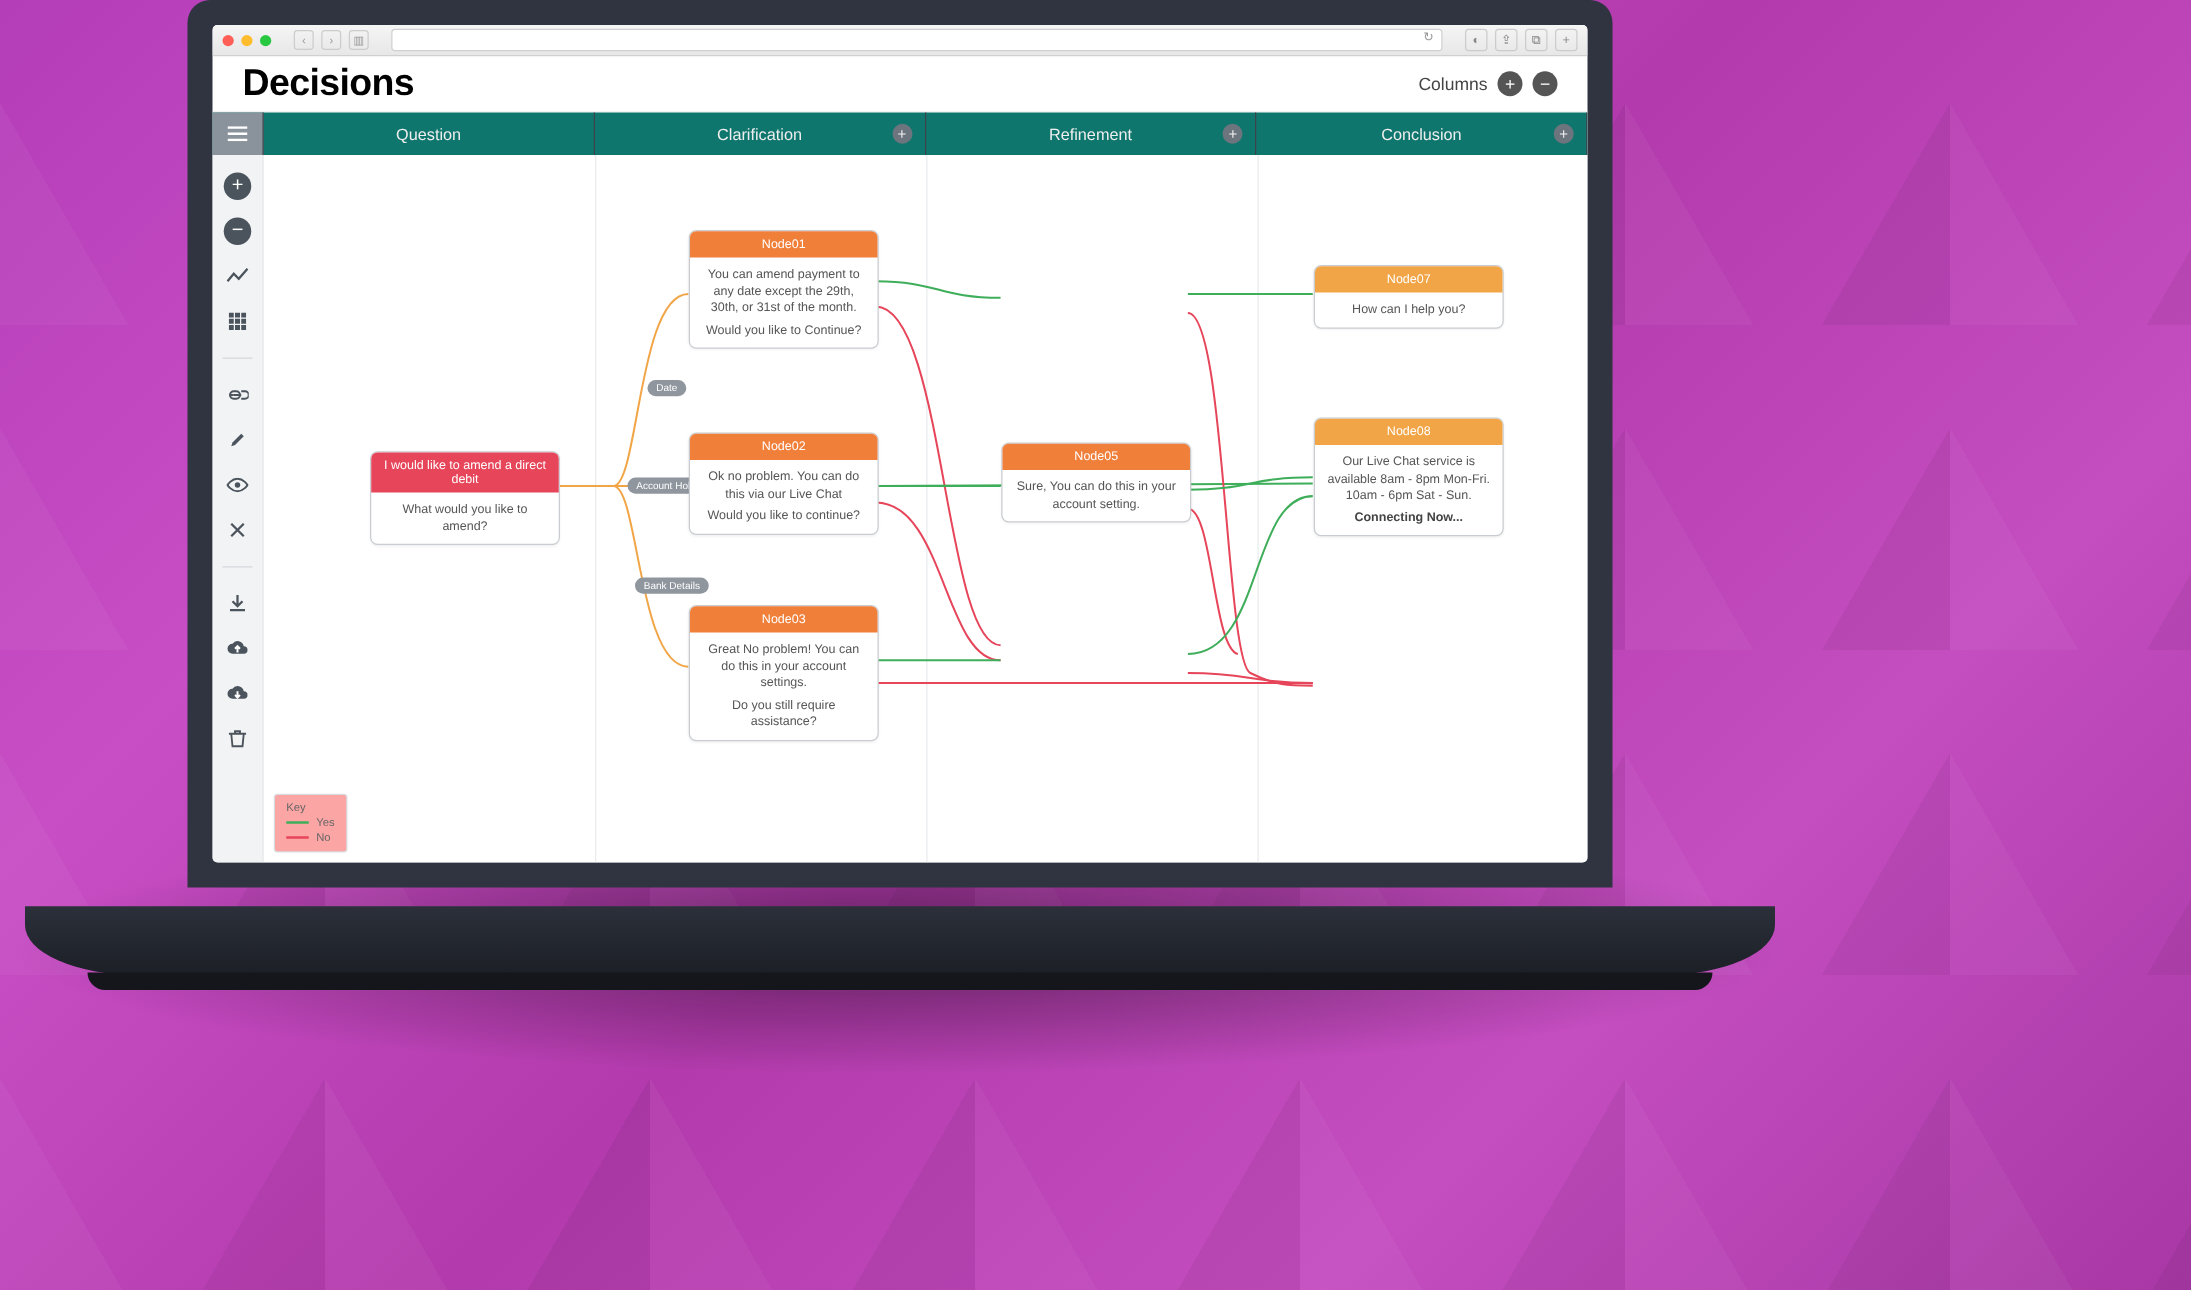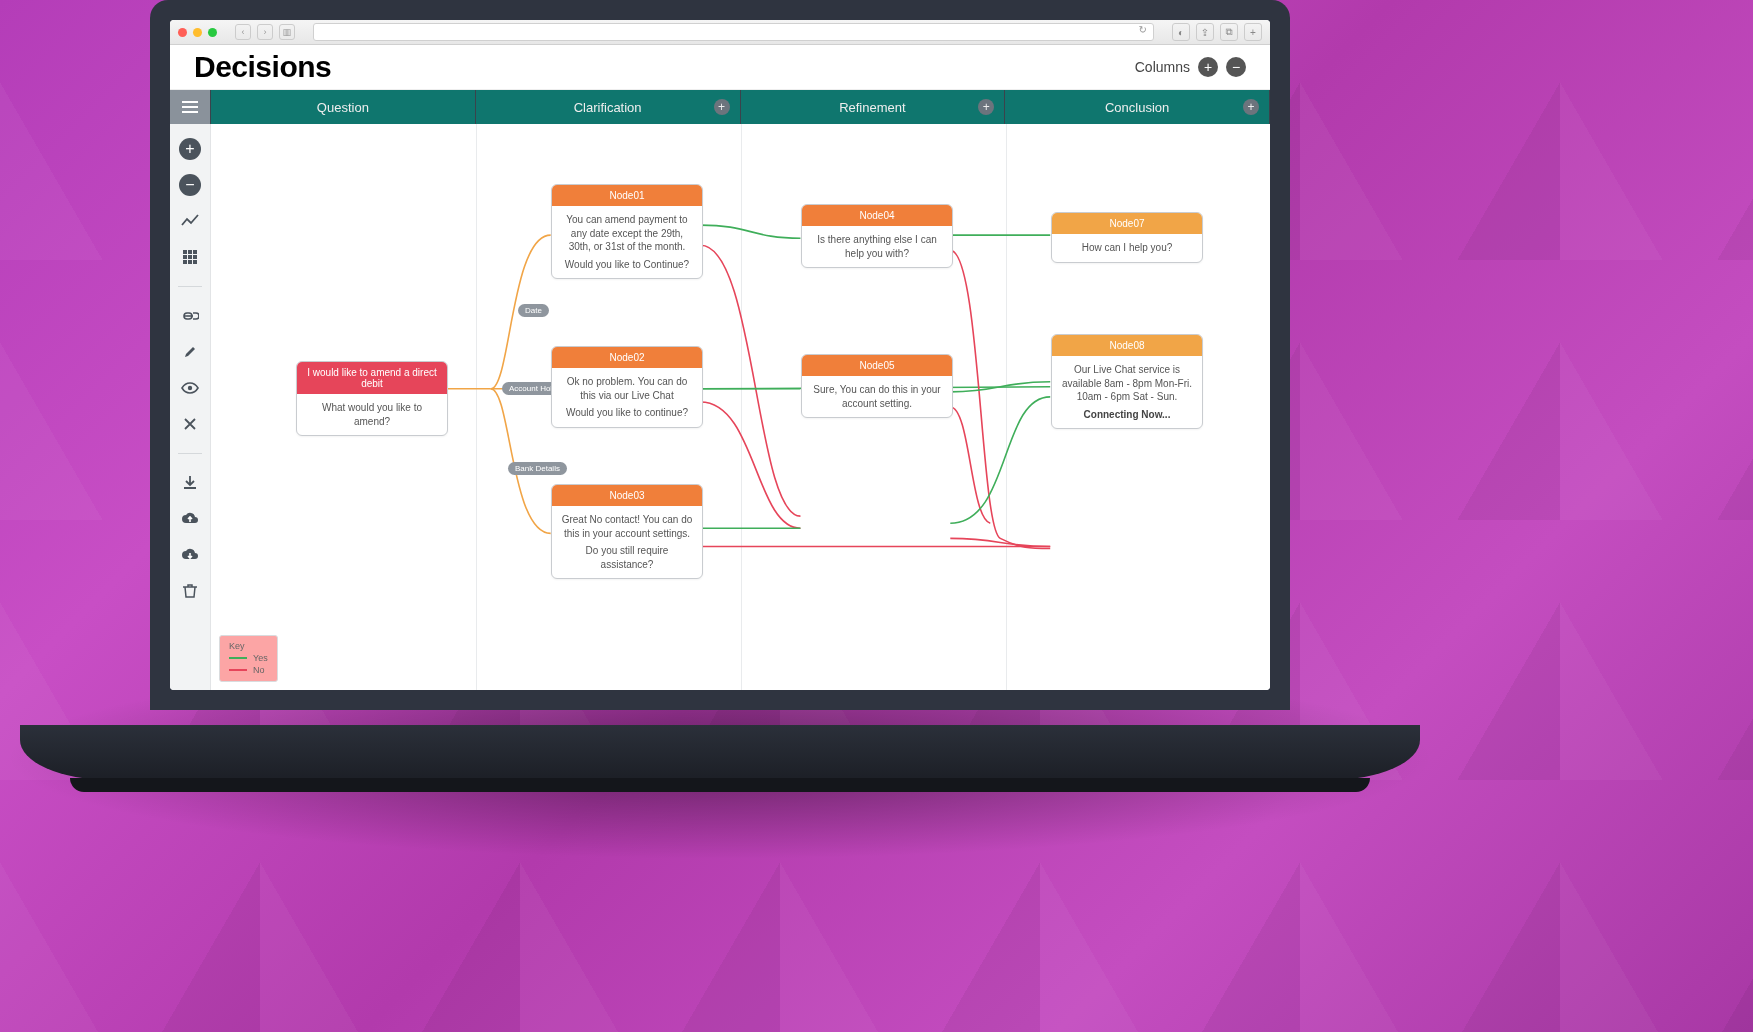--- a/index.html
+++ b/index.html
@@ -250,29 +250,25 @@
               <div class="hdr orange">Node02</div>
               <div class="bdy">
                 <div>Ok no problem. You can do this via our Live Chat</div>
                 <div style="margin-top:4px">Would you like to continue?</div>
               </div>
             </div>
 
             <div class="node" style="left:340px;top:360px">
               <div class="hdr orange">Node03</div>
               <div class="bdy">
-                <div>Great No contact! You can do this in your account settings.</div>
+                <div>Great No problem! You can do this in your account settings.</div>
                 <div style="margin-top:4px">Do you still require assistance?</div>
               </div>
             </div>
 
-            <div class="node" style="left:590px;top:80px">
-              <div class="hdr orange">Node04</div>
-              <div class="bdy">Is there anything else I can help you with?</div>
-            </div>
 
             <div class="node" style="left:590px;top:230px">
               <div class="hdr orange">Node05</div>
               <div class="bdy">Sure, You can do this in your account setting.</div>
             </div>
 
 
             <div class="node" style="left:840px;top:88px">
               <div class="hdr amber">Node07</div>
               <div class="bdy">How can I help you?</div>

